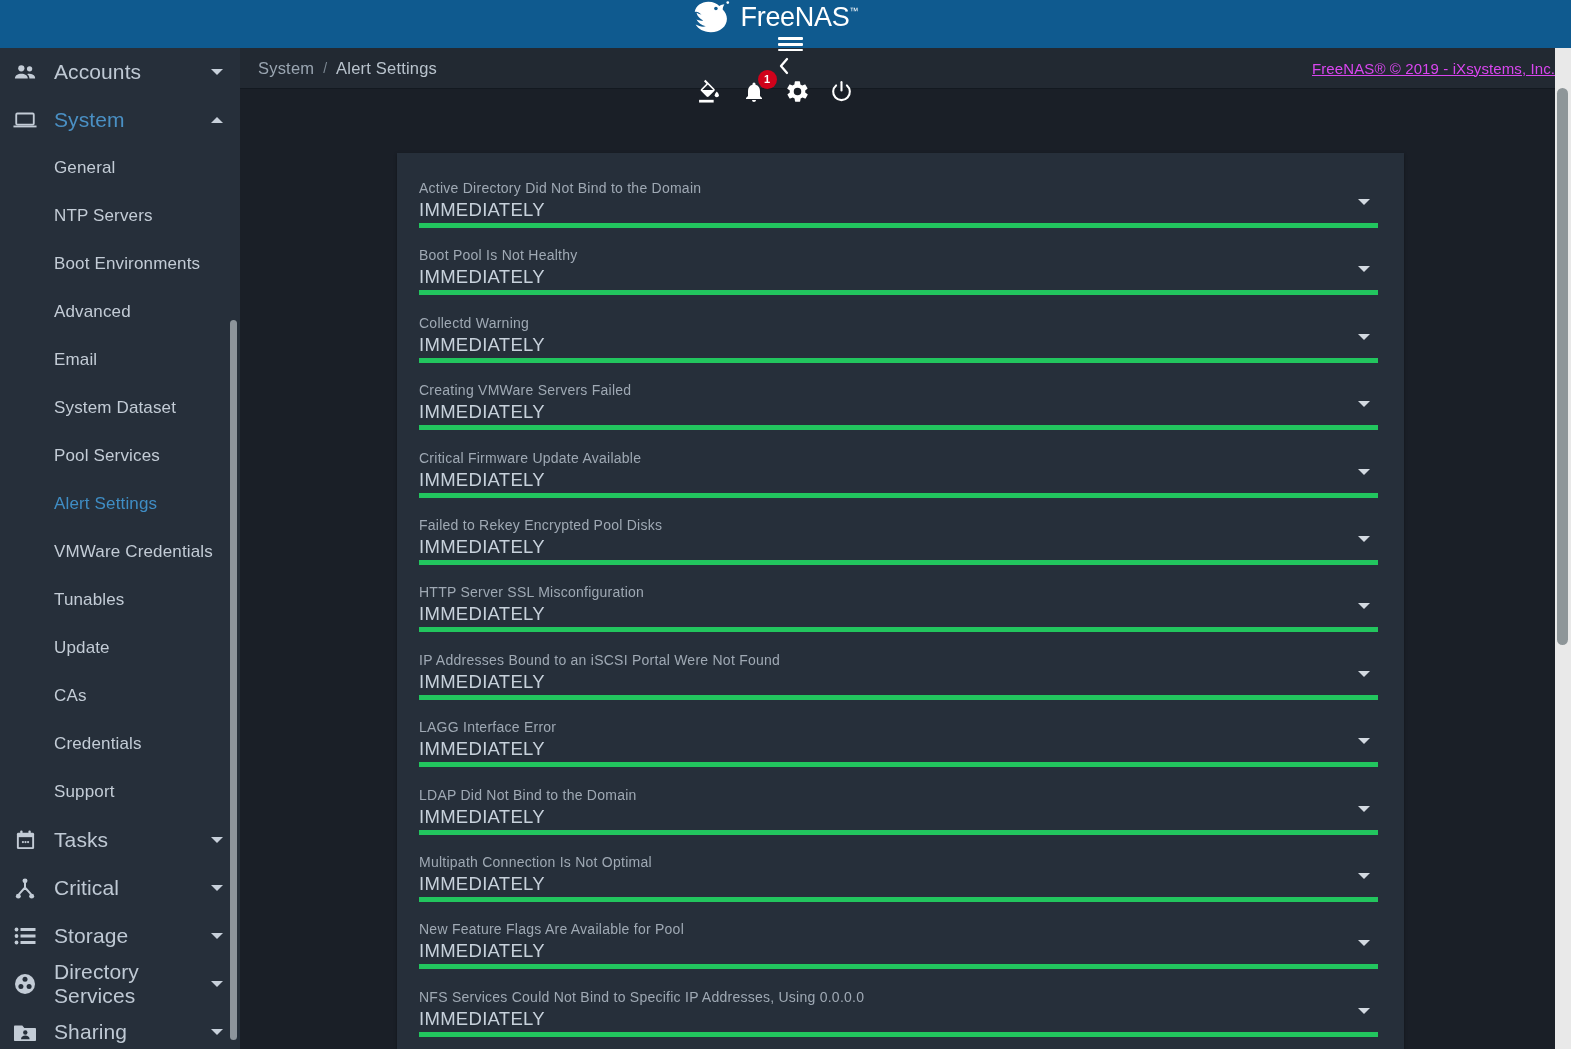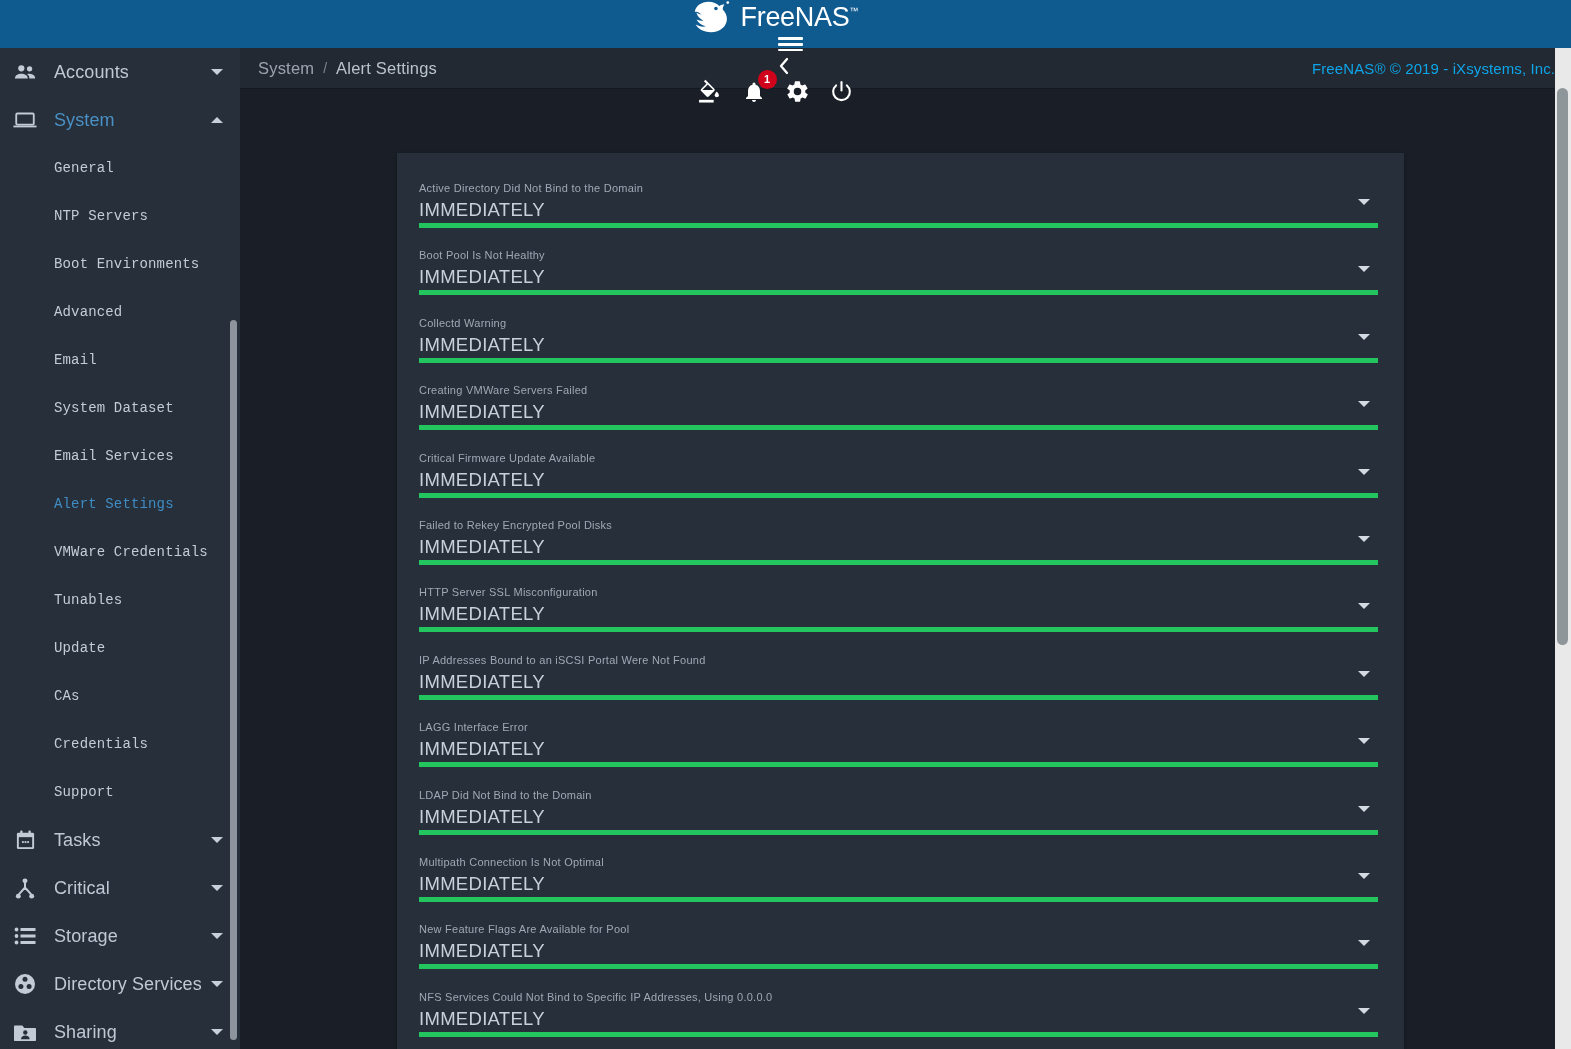--- a/index.html
+++ b/index.html
@@ -97,21 +97,21 @@
   }
   .nav-group .nav-icon {
     width: 30px; height: 24px;
     display: flex; align-items: center; justify-content: center;
     flex: 0 0 30px;
     margin-right: 14px;
   }
   .nav-group .nav-label {
     flex: 1 1 auto;
     color: #bfc9d4;
-    font-size: 18px;
+    font-size: 21px;
     letter-spacing: 0.1px;
   }
   .nav-group.active .nav-label { color: #4a90c4; }
   .caret {
     width: 0; height: 0;
     border-left: 6px solid transparent;
     border-right: 6px solid transparent;
     border-top: 6px solid #c7d0da;
     margin-right: 3px;
   }
@@ -121,23 +121,22 @@
   }
   .nav-sub {
     height: 48px;
     display: flex;
     align-items: center;
     padding-left: 54px;
     cursor: pointer;
   }
   .nav-sub span {
     color: #c3ccd6;
-    font-size: 14px;
+    font-size: 17px;
     letter-spacing: 0.15px;
-    font-family: Liberation Mono, monospace;
   }
   .nav-sub.active span { color: #3f8dc4; }
 
   #sidebar-scrollbar {
     position: absolute;
     right: 3px;
     top: 272px;
     width: 7px;
     height: 720px;
     background: #8d949b;
@@ -170,24 +169,25 @@
     cursor: pointer;
   }
   .crumb.last { color: #b9c3cd; cursor: default; }
   .crumb-sep {
     color: #7d8893;
     font-size: 14px;
     margin: 0 9px;
   }
   #copyright {
     margin-left: auto;
-    color: #0ea5e9;
+    color: #d946ef;
     font-size: 15px;
     letter-spacing: 0.1px;
     white-space: nowrap;
+    text-decoration: underline;
   }
 
   
   #content-viewport {
     position: absolute;
     top: 42px; left: 0;
     width: 1331px;
     height: 959px;
     overflow: hidden;
     background: #1a1f27;
@@ -202,21 +202,21 @@
     box-shadow: 0 1px 3px rgba(0,0,0,0.35);
   }
   .alert-row {
     position: relative;
     padding-top: 6px;
     padding-bottom: 0px;
     margin-bottom: 14.4px;
   }
   .alert-label {
     color: #9fa9b4;
-    font-size: 11px;
+    font-size: 14px;
     letter-spacing: 0.25px;
     line-height: 15px;
     margin-bottom: 3px;
     white-space: nowrap;
   }
   .alert-select {
     position: relative;
     border-bottom: 5px solid #22c55e;
     padding-bottom: 2px;
     display: flex;
@@ -363,21 +363,21 @@
     <div class="nav-sub">
         <span>Advanced</span>
       </div>
     <div class="nav-sub">
         <span>Email</span>
       </div>
     <div class="nav-sub">
         <span>System Dataset</span>
       </div>
     <div class="nav-sub">
-        <span>Email Services</span>
+        <span>Pool Services</span>
       </div>
     <div class="nav-sub active">
         <span>Alert Settings</span>
       </div>
     <div class="nav-sub">
         <span>VMWare Credentials</span>
       </div>
     <div class="nav-sub">
         <span>Tunables</span>
       </div>

